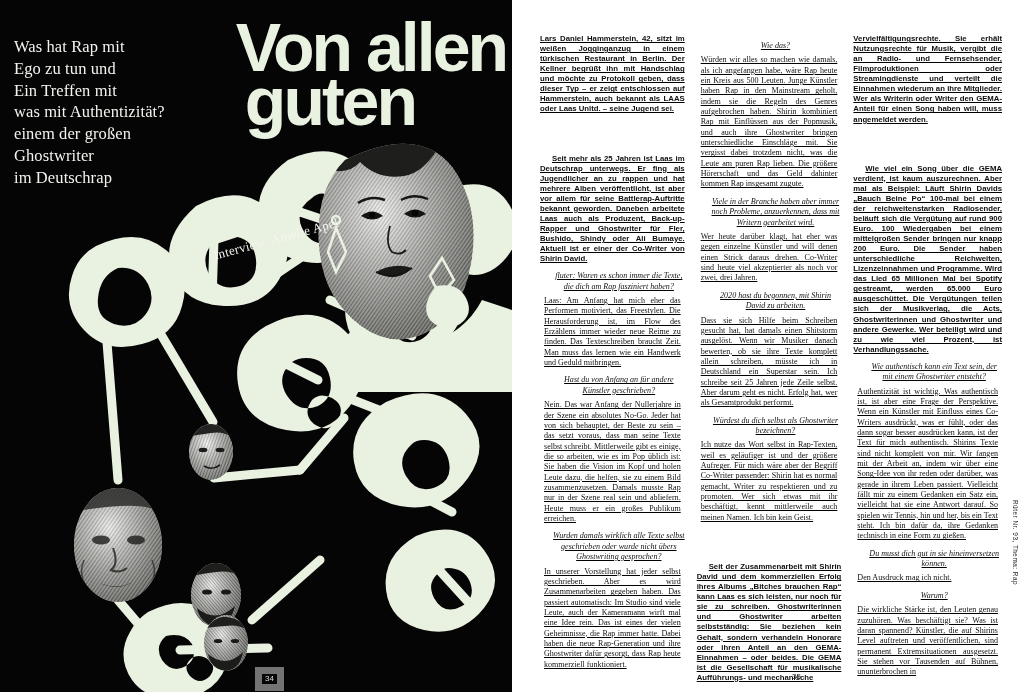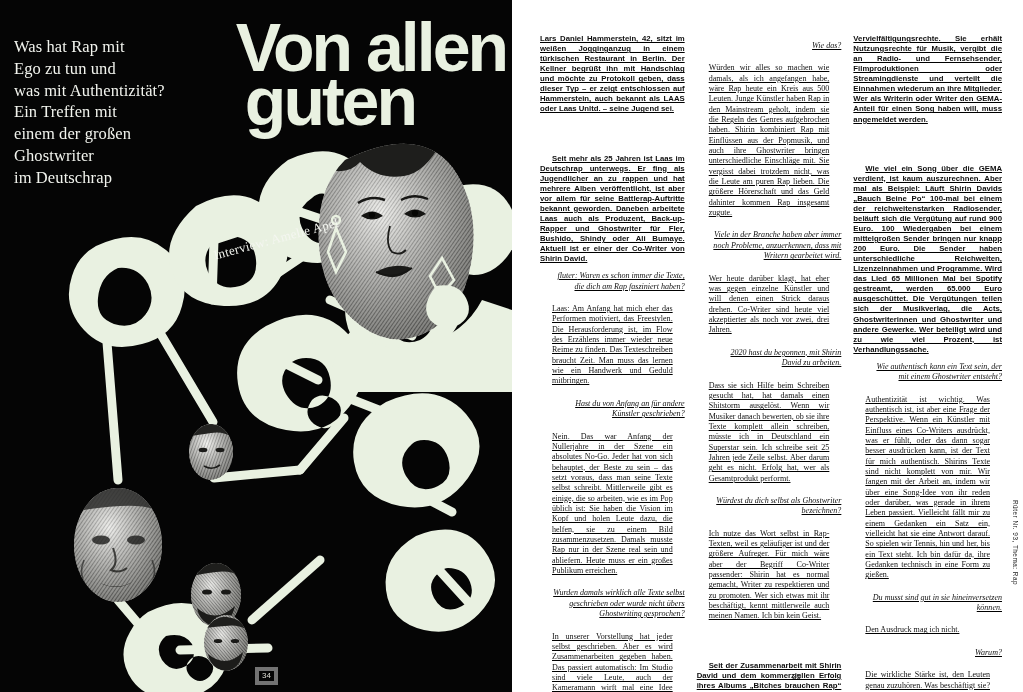--- a/index.html
+++ b/index.html
@@ -58,21 +58,21 @@
     letter-spacing:.3px;
     z-index:14;
     white-space:nowrap;
   }
 
   .folio-left {
     position:absolute;
     left:255px; top:667px;
     color:#dcdcd4;
     background:transparent;
-    border:4px solid #737373;
+    border:7px solid #737373;
     font-family:"Liberation Sans", sans-serif;
     font-size:8px;
     padding:1px 3px;
     line-height:1;
     z-index:15;
   }
 
   .art { position:absolute; inset:0; z-index:5; }
 
   
@@ -108,21 +108,21 @@
   .col { width:146px;text-decoration:underline; }
   .col.c3 { width:150px; }
 
   p.body {
     font-family:"Liberation Serif", serif;
     font-size:8.05px;
     line-height:1.285;
     text-align:justify;
     color:#111;
     hyphens:auto;
-    margin:12px;
+    margin:4px;
   }
 
   p.bold {
     font-family:"Liberation Sans", sans-serif;
     font-weight:700;
     font-size:7.75px;
     line-height:1.30;
     text-align:justify;
     color:#0d0d0d;
     margin:0;
@@ -130,21 +130,21 @@
   p.bold.indent { text-indent:12px;margin-top:39px; }
 
   p.question {
     font-family:"Liberation Serif", serif;
     font-style:italic;
     font-size:8.05px;
     line-height:1.30;
     color:#111;
     margin:7px 0 1px 0;
     padding-left:13px;
-    text-align:right;
+    text-align:center;
   }
   p.question .lead { font-style:italic; }
 
   .folio-right {
     position:absolute;
     left:258px; top:672px;
     font-family:"Liberation Sans", sans-serif;
     font-size:8px;
     color:#222;
     z-index:9;
@@ -310,22 +310,22 @@
         </g>
 
         <path d="M352 330 q28 26 74 14 q38 -10 56 -44 l30 10 v82 h-180 q-4 -38 20 -62 z" fill="#e9f1e1"></path>
         <path d="M436 286 q22 -4 30 12 q8 16 -6 26 q-16 10 -30 -4 q-10 -14 6 -34 z" fill="#e9f1e1"></path>
       </g>
     </svg>
 
     <div class="standfirst">
       <div>Was hat Rap mit</div>
       <div>Ego zu tun und</div>
+      <div>Ein Treffen mit</div>
       <div>was mit Authentizität?</div>
-      <div>Ein Treffen mit</div>
       <div>einem der großen</div>
       <div>Ghostwriter</div>
       <div>im Deutschrap</div>
     </div>
 
     <div class="headline">
       <span class="l1">Von allen</span>
       <span class="l2">guten</span>
     </div>
 
@@ -358,21 +358,21 @@
           <p class="body">Dass sie sich Hilfe beim Schreiben gesucht hat, hat damals einen Shitstorm ausgelöst. Wenn wir Musiker danach bewerten, ob sie ihre Texte komplett allein schreiben, müsste ich in Deutschland ein Superstar sein. Ich schreibe seit 25 Jahren jede Zeile selbst. Aber darum geht es nicht. Erfolg hat, wer als Gesamtprodukt performt.</p>
           <p class="question">Würdest du dich selbst als Ghostwriter bezeichnen?</p>
           <p class="body">Ich nutze das Wort selbst in Rap-Texten, weil es geläufiger ist und der größere Aufreger. Für mich wäre aber der Begriff Co-Writer passender: Shirin hat es normal gemacht, Writer zu respektieren und zu promoten. Wer sich etwas mit ihr beschäftigt, kennt mittlerweile auch meinen Namen. Ich bin kein Geist.</p>
           <p class="bold indent">Seit der Zusammenarbeit mit Shirin David und dem kommerziellen Erfolg ihres Albums „Bitches brauchen Rap“ kann Laas es sich leisten, nur noch für sie zu schreiben. Ghostwriterinnen und Ghostwriter arbeiten selbstständig: Sie beziehen kein Gehalt, sondern verhandeln Honorare oder ihren Anteil an den GEMA-Einnahmen – oder beides. Die GEMA ist die Gesellschaft für musikalische Aufführungs- und mechanische</p>
         </div>
       <div class="col c3">
           <p class="bold">Vervielfältigungsrechte. Sie erhält Nutzungsrechte für Musik, vergibt die an Radio- und Fernsehsender, Filmproduktionen oder Streamingdienste und verteilt die Einnahmen wiederum an ihre Mitglieder. Wer als Writerin oder Writer den GEMA-Anteil für einen Song haben will, muss angemeldet werden.</p>
           <p class="bold indent">Wie viel ein Song über die GEMA verdient, ist kaum auszurechnen. Aber mal als Beispiel: Läuft Shirin Davids „Bauch Beine Po“ 100-mal bei einem der reichweitenstarken Radiosender, beläuft sich die Vergütung auf rund 900 Euro. 100 Wiedergaben bei einem mittelgroßen Sender bringen nur knapp 200 Euro. Die Sender haben unterschiedliche Reichweiten, Lizenzeinnahmen und Programme. Wird das Lied 65 Millionen Mal bei Spotify gestreamt, werden 65.000 Euro ausgeschüttet. Die Vergütungen teilen sich der Musikverlag, die Acts, Ghostwriterinnen und Ghostwriter und andere Gewerke. Wer beteiligt wird und zu wie viel Prozent, ist Verhandlungssache.</p>
           <p class="question">Wie authentisch kann ein Text sein, der mit einem Ghostwriter entsteht?</p>
           <p class="body">Authentizität ist wichtig. Was authentisch ist, ist aber eine Frage der Perspektive. Wenn ein Künstler mit Einfluss eines Co-Writers ausdrückt, was er fühlt, oder das dann sogar besser ausdrücken kann, ist der Text für mich authentisch. Shirins Texte sind nicht komplett von mir. Wir fangen mit der Arbeit an, indem wir über eine Song-Idee von ihr reden oder darüber, was gerade in ihrem Leben passiert. Vielleicht fällt mir zu einem Gedanken ein Satz ein, vielleicht hat sie eine Antwort darauf. So spielen wir Tennis, hin und her, bis ein Text steht. Ich bin dafür da, ihre Gedanken technisch in eine Form zu gießen.</p>
-          <p class="question">Du musst sind gut in sie hineinversetzen können.</p>
+          <p class="question">Du musst dich gut in sie hineinversetzen können.</p>
           <p class="body">Den Ausdruck mag ich nicht.</p>
           <p class="question">Warum?</p>
           <p class="body">Die wirkliche Stärke ist, den Leuten genau zuzuhören. Was beschäftigt sie? Was ist daran spannend? Künstler, die auf Shirins Level auftreten und veröffentlichen, sind permanent Extremsituationen ausgesetzt. Sie stehen vor Tausenden auf Bühnen, ununterbrochen in</p>
         </div>
     </div>
 
     <div class="folio-right">35</div>
   </div>
 
 </div>

